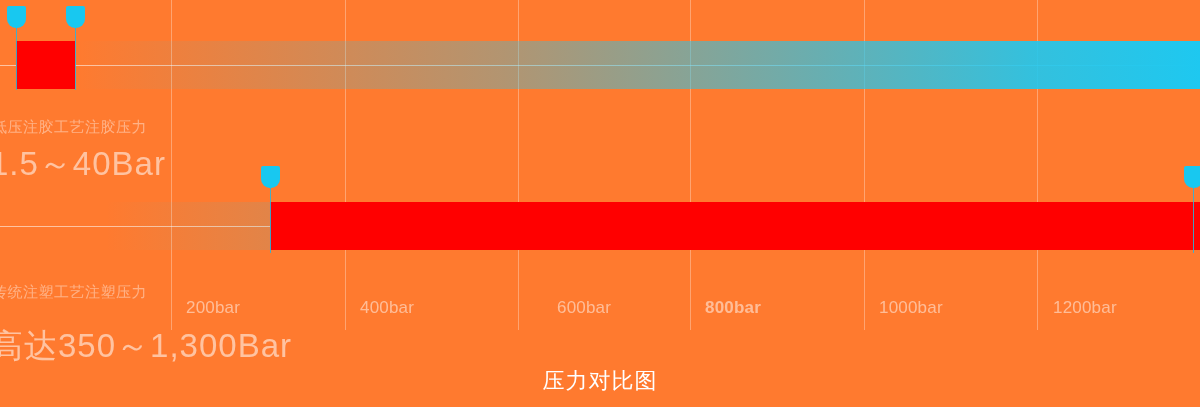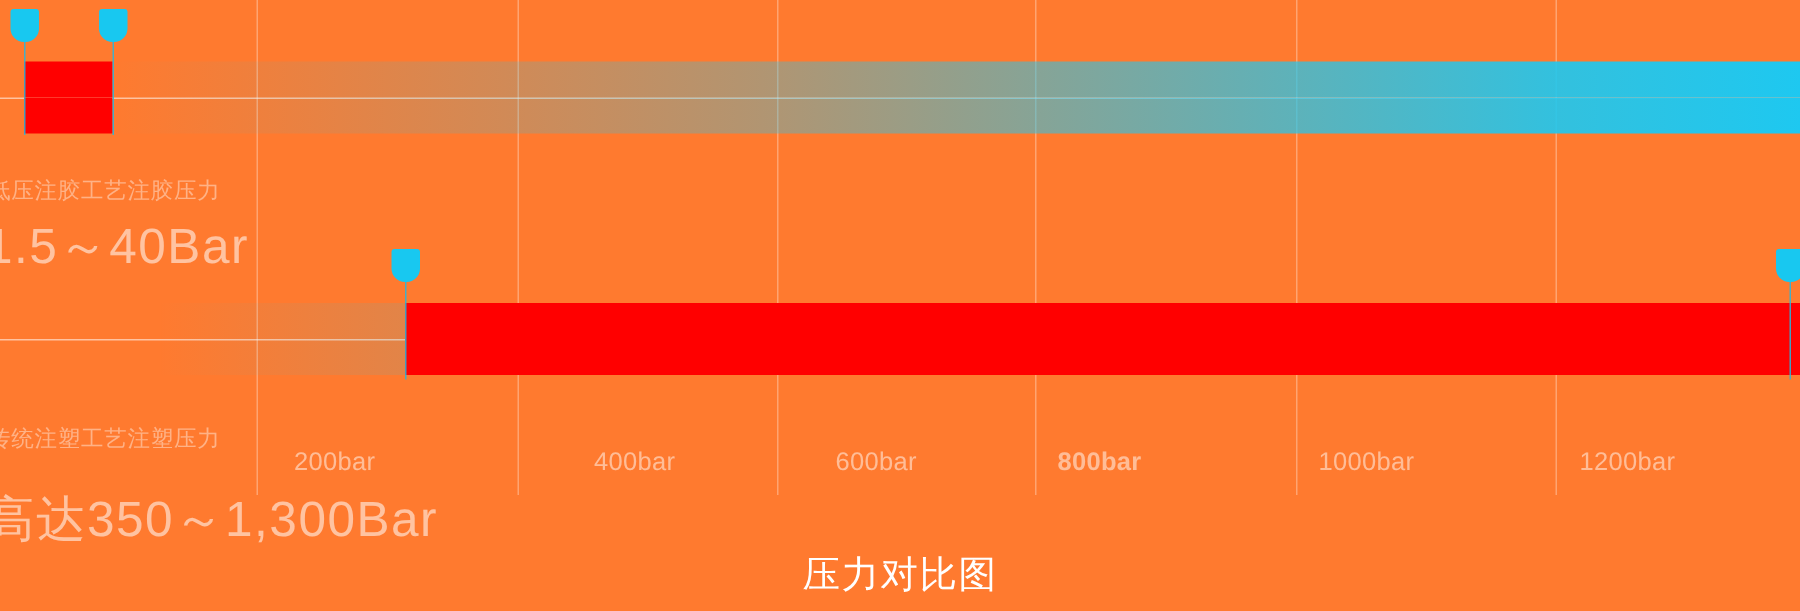--- a/index.html
+++ b/index.html
@@ -107,21 +107,21 @@
     letter-spacing: 1px;
   }
 
   
   .chart-title {
     position: absolute;
     left: 0;
     top: 366px;
     width: 1200px;
     text-align: center;
-    font-size: 25px;
+    font-size: 22px;
     color: #FFFFFF;
     letter-spacing: 1px;
   }
 </style>
 </head>
 <body>
 
 <div id="stage">
 
   <div class="gridline" style="left:171px"></div>
@@ -174,22 +174,22 @@
   <div class="marker" style="left:270px; top:166px; height:87px;">
     <div class="pin"></div>
   </div>
   <div class="marker" style="left:1193px; top:166px; height:87px;">
     <div class="pin"></div>
   </div>
 
   <div class="caption-sub" style="left:-8px; top:283px;">传统注塑工艺注塑压力</div>
   <div class="caption-main" style="left:-10px; top:324px;">高达350～1,300Bar</div>
 
-  <div class="tick-label" style="left:196px;text-align:center;">200bar</div>
-  <div class="tick-label" style="left:360px;margin-left:36px;">400bar</div>
+  <div class="tick-label" style="left:186px;text-align:center;">200bar</div>
+  <div class="tick-label" style="left:360px;">400bar</div>
   <div class="tick-label" style="left:533px;margin-left:24px;">600bar</div>
   <div class="tick-label" style="left:705px;font-weight:bold;">800bar</div>
   <div class="tick-label" style="left:879px;text-align:right;">1000bar</div>
   <div class="tick-label" style="left:1053px;">1200bar</div>
 
   <div class="chart-title">压力对比图</div>
 
 </div>
 
 </body></html>

